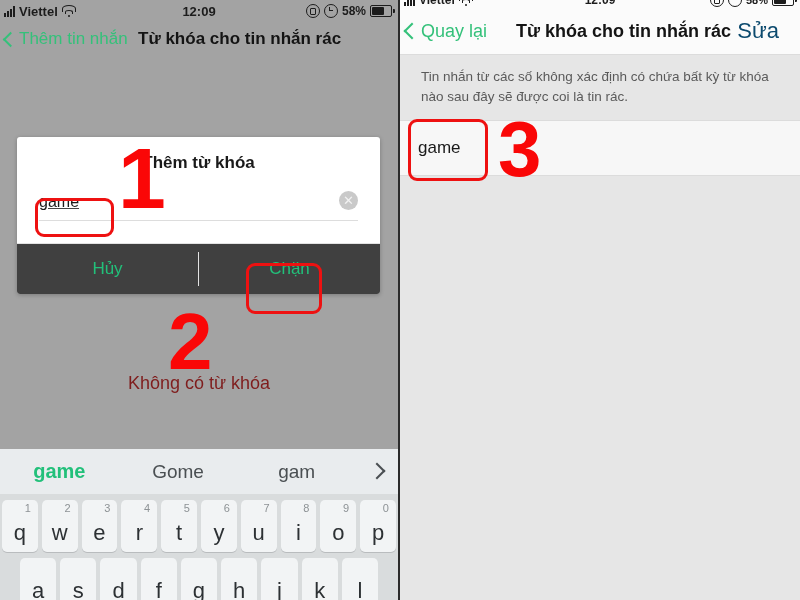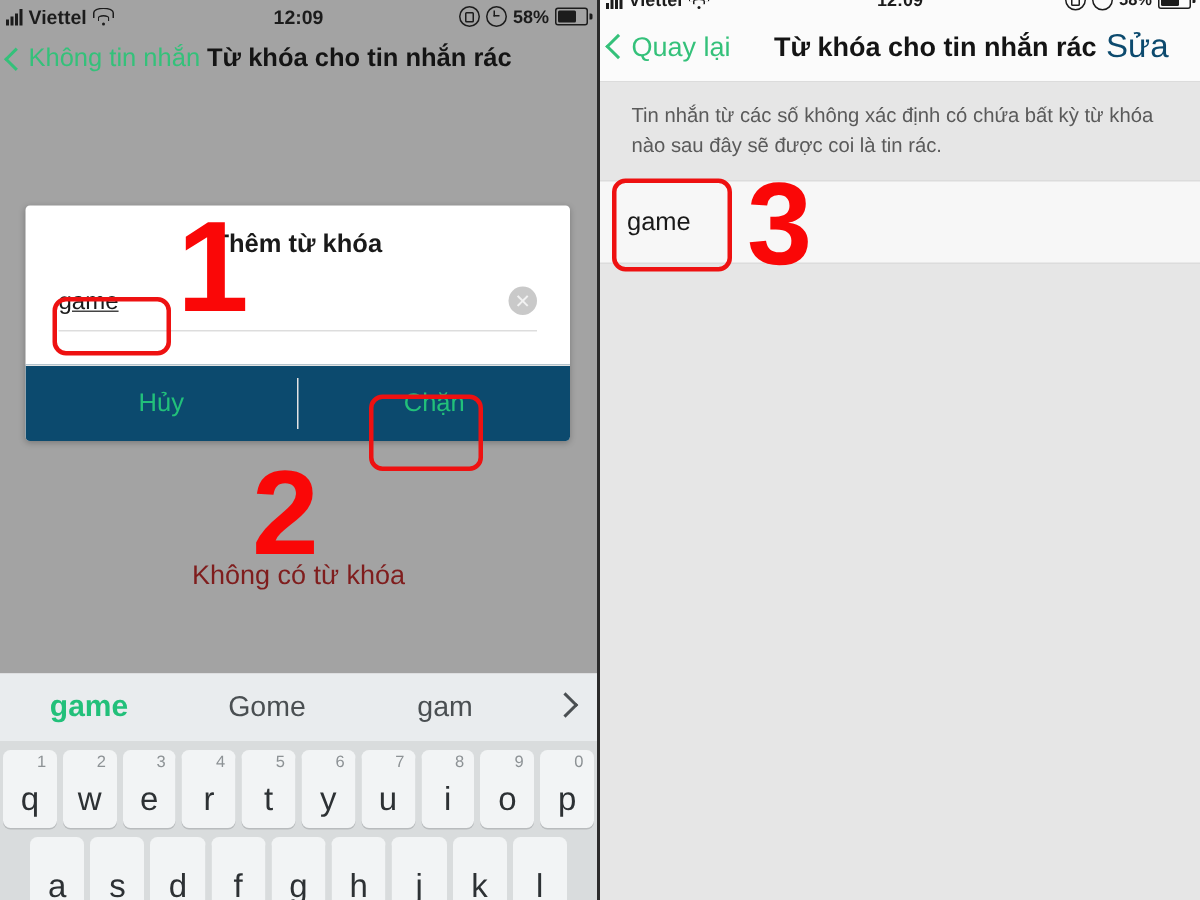--- a/index.html
+++ b/index.html
@@ -82,21 +82,21 @@
   .dlg-value{
     font-size:16px;color:#1a1a1a;
     text-decoration:underline;text-decoration-color:#444;
     display:inline-block;
   }
   .dlg-clear{
     position:absolute;right:0;top:-2px;width:19px;height:19px;border-radius:50%;
     background:#c9c9c9;color:#f2f2f2;font-size:13px;line-height:19px;text-align:center;
   }
   .dlg-spacer{height:22px;}
-  .dlg-actions{display:flex;border-top:1px solid #e3e3e3;background:#0c4a6e;height:50px;}
+  .dlg-actions{display:flex;border-top:1px solid #e3e3e3;background:#404040;height:50px;}
   .dlg-btn{flex:1;display:flex;align-items:center;justify-content:center;
     color:#22c07a;font-size:17px;}
   .dlg-sep{width:1px;background:#e3e3e3;margin:8px 0;}
 
   
   .kbd{position:absolute;left:0;top:449px;width:398px;height:151px;background:#d9dcdd;}
   .kbd-sugg{height:45px;background:#e9ecee;display:flex;align-items:center;position:relative;}
   .sug{flex:1;text-align:center;font-size:19px;color:#4a4f52;}
   .sug.active{color:#22c07a;font-weight:bold;font-size:20px;}
   .sug-more{width:42px;text-align:center;}
@@ -182,21 +182,21 @@
         <span>58%</span>
         <span class="batt-ic">
             <b></b>
           </span>
       </div>
     </div>
 
     <div class="l-navbar">
       <div class="l-back">
         <span class="chev-l"></span>
-        <span>Không tin nhắn</span>
+        <span>Thêm tin nhắn</span>
       </div>
       <div class="l-title">Từ khóa cho tin nhắn rác</div>
     </div>
 
     <div class="l-body">
       <div class="l-empty">Không có từ khóa</div>
     </div>
 
     <div class="dialog">
       <div class="dlg-title">Thêm từ khóa</div>

